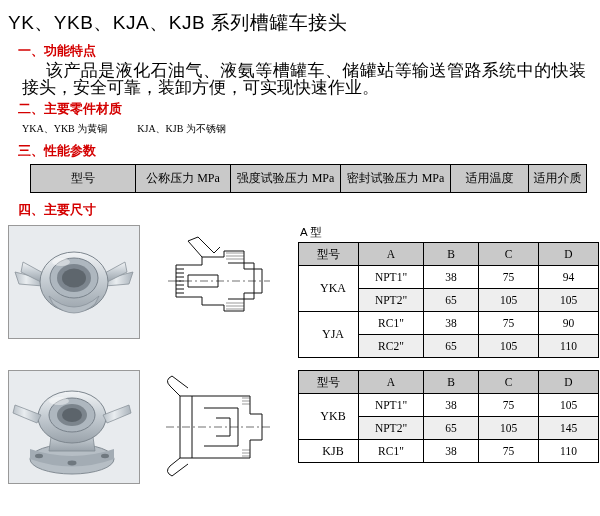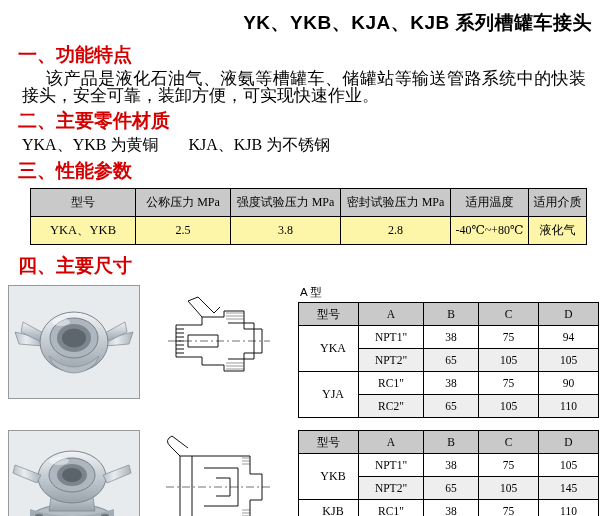--- a/index.html
+++ b/index.html
@@ -16,43 +16,43 @@
     position: relative;
   }
   .page {
     width: 600px;
     height: 516px;
     position: relative;
     box-sizing: border-box;
     padding: 0 8px;
   }
   .title {
-    text-align: right;
+    text-align: left;
     font-size: 19px;
-    font-weight: bold;
+    font-weight: normal;
     letter-spacing: 0.5px;
     margin: 10px 0 6px 0;
     font-family: "Liberation Sans", "DejaVu Sans", sans-serif;
   }
   .section-head {
     color: #d40000;
     font-weight: bold;
-    font-size: 19px;
+    font-size: 13px;
     margin: 4px 0 2px 10px;
     font-family: Liberation Serif, serif;
   }
   .para {
     font-size: 17px;
     line-height: 17px;
     margin: 0 6px 0 14px;
     text-indent: 24px;
     text-align: justify;
   }
   .matline {
-    font-size: 16px;
+    font-size: 10px;
     line-height: 18px;
     margin: 2px 0 0 14px;
   }
   .matline .gap {
     display: inline-block;
     width: 30px;
   }
 
   
   table.perf {
@@ -167,28 +167,20 @@
     </colgroup>
     <tbody>
       <tr class="hdr">
         <td>型号</td>
         <td>公称压力 MPa</td>
         <td>强度试验压力 MPa</td>
         <td>密封试验压力 MPa</td>
         <td>适用温度</td>
         <td>适用介质</td>
       </tr>
-      <tr class="r1">
-        <td class="first">YKA、YKB</td>
-        <td>2.5</td>
-        <td>3.8</td>
-        <td>2.8</td>
-        <td>-40℃~+80℃</td>
-        <td>液化气</td>
-      </tr>
     </tbody>
   </table>
 
   <div class="section-head" style="margin-top:8px">四、主要尺寸</div>
 
   <div class="dims imgrow">
 
     <div class="photo">
       <svg width="130" height="112" viewBox="0 0 130 112" aria-hidden="true">
         <defs>

